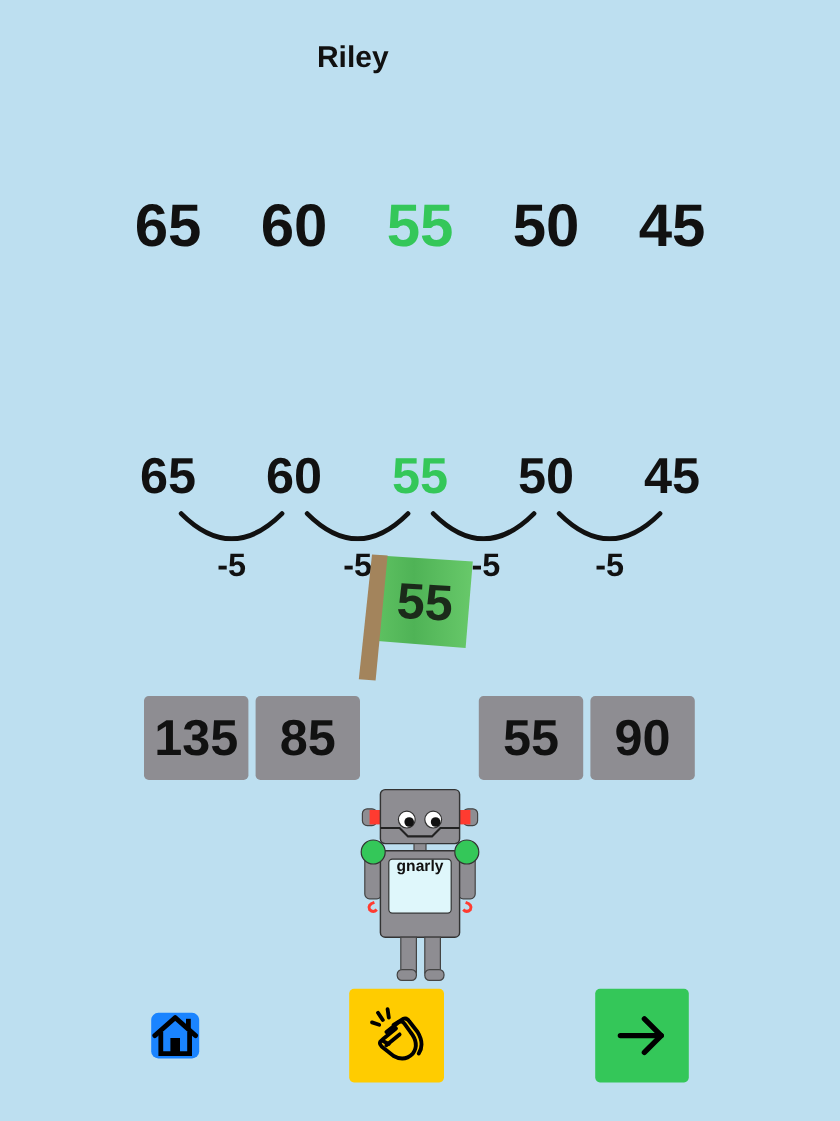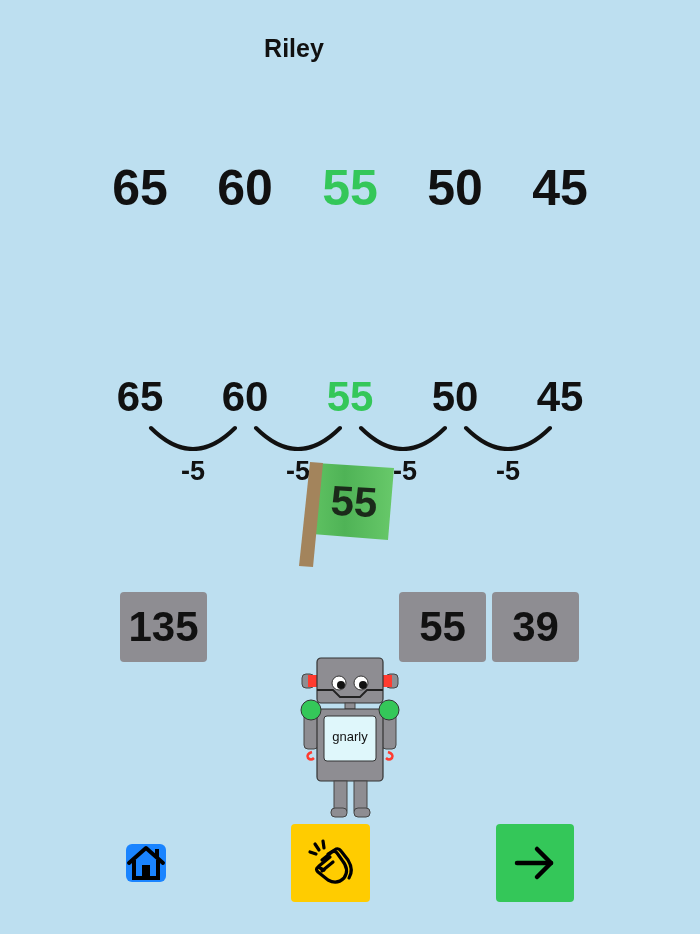--- a/index.html
+++ b/index.html
@@ -28,21 +28,21 @@
     .arc {
       position: absolute; top: 425px; width: 90px; height: 26px;
     }
     .diff {
       position: absolute; top: 456px; width: 60px; text-align: center;
       font-size: 27px; font-weight: bold; color: #111;
     }
     .flag { left: 296px; top: 460px; width: 100px; height: 110px; }
     .tiles { top: 580px; left: 120px; width: 462px; height: 70px; }
     .tile {
-      position: absolute; top: 12px; width: 87px; height: 70px;
+      position: absolute; top: 0; width: 87px; height: 70px;
       background: #8e8d92; border-radius: 4px;
       font-size: 42px; font-weight: bold; color: #111;
       display: flex; align-items: center; justify-content: center;
       cursor: pointer;
     }
     .robot { left: 298px; top: 656px; width: 104px; height: 164px; }
     .btn {
       position: absolute; border-radius: 4px; cursor: pointer;
       display: flex; align-items: center; justify-content: center;
     }
@@ -99,22 +99,23 @@
       </linearGradient>
     </defs>
     <polygon points="20,3 98,8 92,80 16,74" fill="url(#fg)"></polygon>
     <polygon points="14,2 27,3 17,107 3,106" fill="#a3845c"></polygon>
   </svg>
   <div style="position:absolute;left:22px;top:18px;width:72px;text-align:center;font-size:42px;font-weight:bold;color:#1b2a1a;transform:rotate(3deg)">55</div>
 </div>
 
 <div class="abs tiles">
   <div class="tile" style="left:0px">135</div>
+  <div class="tile" style="left:93px">85</div>
   <div class="tile" style="left:279px">55</div>
-  <div class="tile" style="left:372px">39</div>
+  <div class="tile" style="left:372px">90</div>
 </div>
 
 <div class="abs robot">
   <svg width="104" height="164" viewBox="0 0 104 164" style="position:absolute;left:0;top:0">
 
     <rect x="4" y="18" width="12" height="14" rx="4" fill="#8e8d92" stroke="#444" stroke-width="1"></rect>
     <rect x="10" y="19" width="9" height="12" fill="#ff3b30"></rect>
     <rect x="88" y="18" width="12" height="14" rx="4" fill="#8e8d92" stroke="#444" stroke-width="1"></rect>
     <rect x="85" y="19" width="9" height="12" fill="#ff3b30"></rect>
 
@@ -136,21 +137,21 @@
     <rect x="26" y="60" width="52" height="45" rx="3" fill="#dff7fb" stroke="#333" stroke-width="1"></rect>
 
     <circle cx="13" cy="54" r="10" fill="#34c759" stroke="#333" stroke-width="1"></circle>
     <circle cx="91" cy="54" r="10" fill="#34c759" stroke="#333" stroke-width="1"></circle>
 
     <rect x="36" y="125" width="13" height="30" fill="#8e8d92" stroke="#444" stroke-width="1"></rect>
     <rect x="56" y="125" width="13" height="30" fill="#8e8d92" stroke="#444" stroke-width="1"></rect>
     <rect x="33" y="152" width="16" height="9" rx="4" fill="#8e8d92" stroke="#444" stroke-width="1"></rect>
     <rect x="56" y="152" width="16" height="9" rx="4" fill="#8e8d92" stroke="#444" stroke-width="1"></rect>
   </svg>
-  <div style="position:absolute;left:26px;top:73px;width:52px;text-align:center;font-size:13px;font-weight:normal;color:#111">gnarly</div>
+  <div style="position:absolute;left:26px;top:58px;width:52px;text-align:center;font-size:13px;font-weight:bold;color:#111">gnarly</div>
 </div>
 
 <div class="btn home-btn">
   <svg width="42" height="40" viewBox="0 0 42 40">
     <rect x="1" y="1" width="40" height="38" rx="6" fill="#1a84ff"></rect>
     <path d="M4 20 L21 5 L38 20" fill="none" stroke="#000" stroke-width="4" stroke-linejoin="round" stroke-linecap="round"></path>
     <rect x="30" y="6" width="4" height="9" fill="#000"></rect>
     <path d="M9 17 V35 H33 V17" fill="none" stroke="#000" stroke-width="4"></path>
     <rect x="17" y="22" width="8" height="13" fill="#000"></rect>
   </svg>

